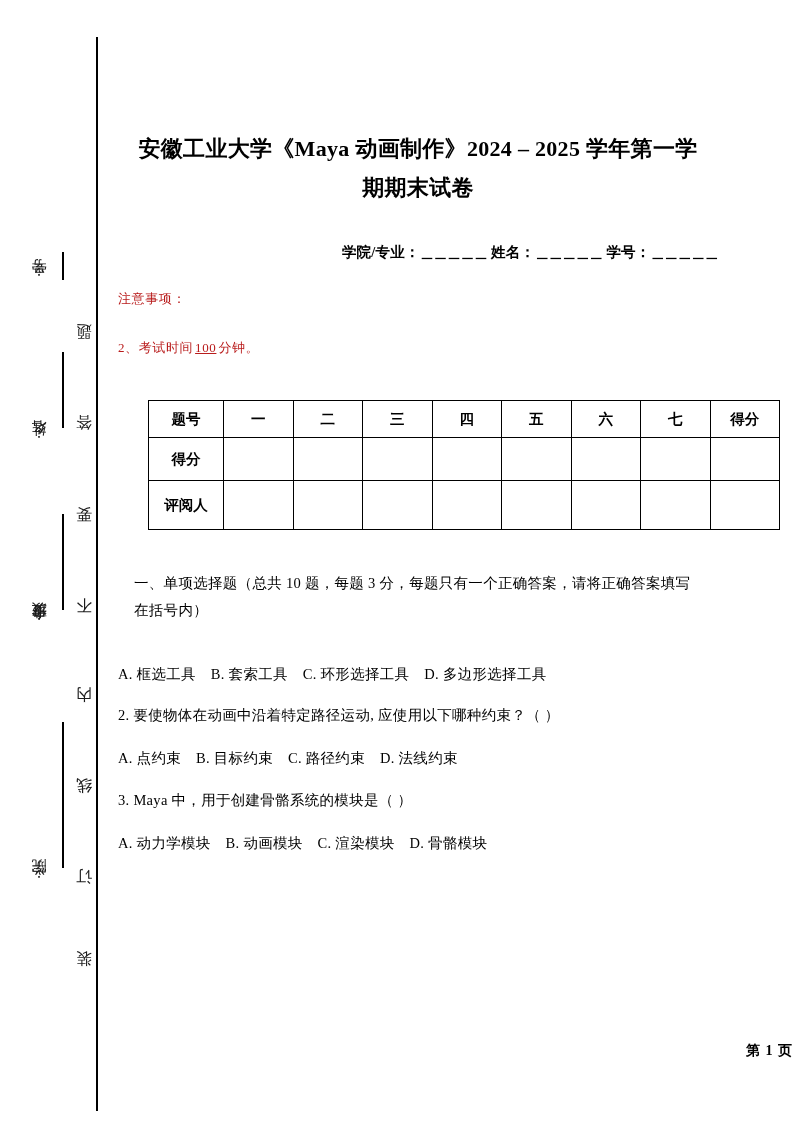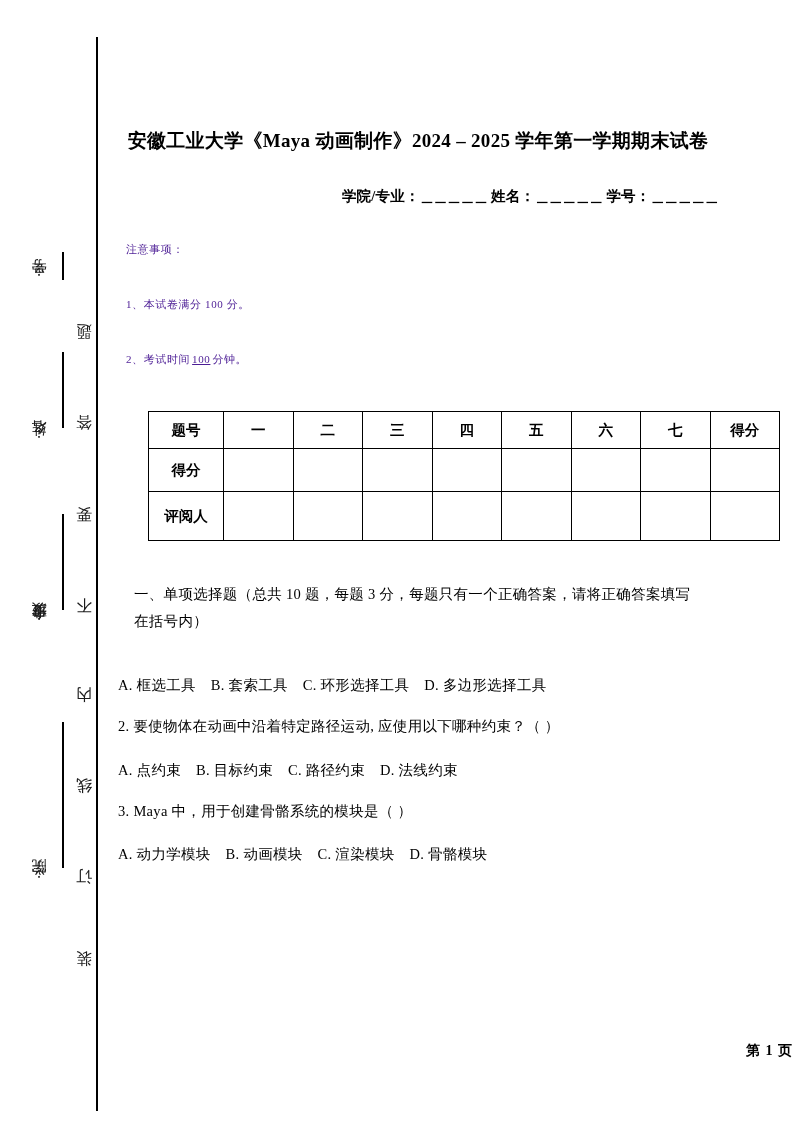--- a/index.html
+++ b/index.html
@@ -66,23 +66,23 @@
   
   #page-body {
     position: absolute;
     left: 118px;
     top: 0;
     width: 600px;
     height: 1122px;
   }
 
   #doc-title {
-    margin: 6px;
+    margin: 12px;
     padding-top: 118px;
-    font-size: 19px;
+    font-size: 22px;
     font-weight: bold;
     line-height: 1.75;
     text-align: center;
     letter-spacing: 0.3px;
   }
 
   #id-line {
     margin: 0;
     padding-top: 24px;
     font-size: 14.5px;
@@ -91,25 +91,25 @@
     letter-spacing: 0.2px;
   }
   #id-line .blank {
     letter-spacing: -1px;
   }
 
   #notice-block {
     padding-top: 30px;
   }
   .notice-line {
-    margin: 8px;
-    font-size: 11px;
+    margin: 0;
+    font-size: 13px;
     line-height: 1;
     padding-bottom: 36px;
-    color: #4c1d95;
+    color: #b91c1c;
     letter-spacing: 0.6px;
   }
   .notice-line .ul {
     text-decoration: underline;
     padding: 0 2px;
   }
 
   
   #score-table {
     border-collapse: collapse;
@@ -202,21 +202,20 @@
   <h1 id="doc-title">安徽工业大学《Maya 动画制作》2024 – 2025 学年第一学期期末试卷</h1>
 
   <p id="id-line">
     <span>学院/专业：</span><span class="blank">＿＿＿＿＿</span>
     <span>姓名：</span><span class="blank">＿＿＿＿＿</span>
     <span>学号：</span><span class="blank">＿＿＿＿＿</span>
   </p>
 
   <div id="notice-block">
     <p class="notice-line">注意事项：</p>
-    <p class="notice-line">1、本试卷满分 100 分。</p>
     <p class="notice-line"><span>2、考试时间</span><span class="ul">100</span><span>分钟。</span></p>
   </div>
 
   <table id="score-table">
     <tbody>
       <tr class="row-head">
         <td class="col-head">题号</td>
         <td>一</td>
         <td>二</td>
         <td>三</td>

